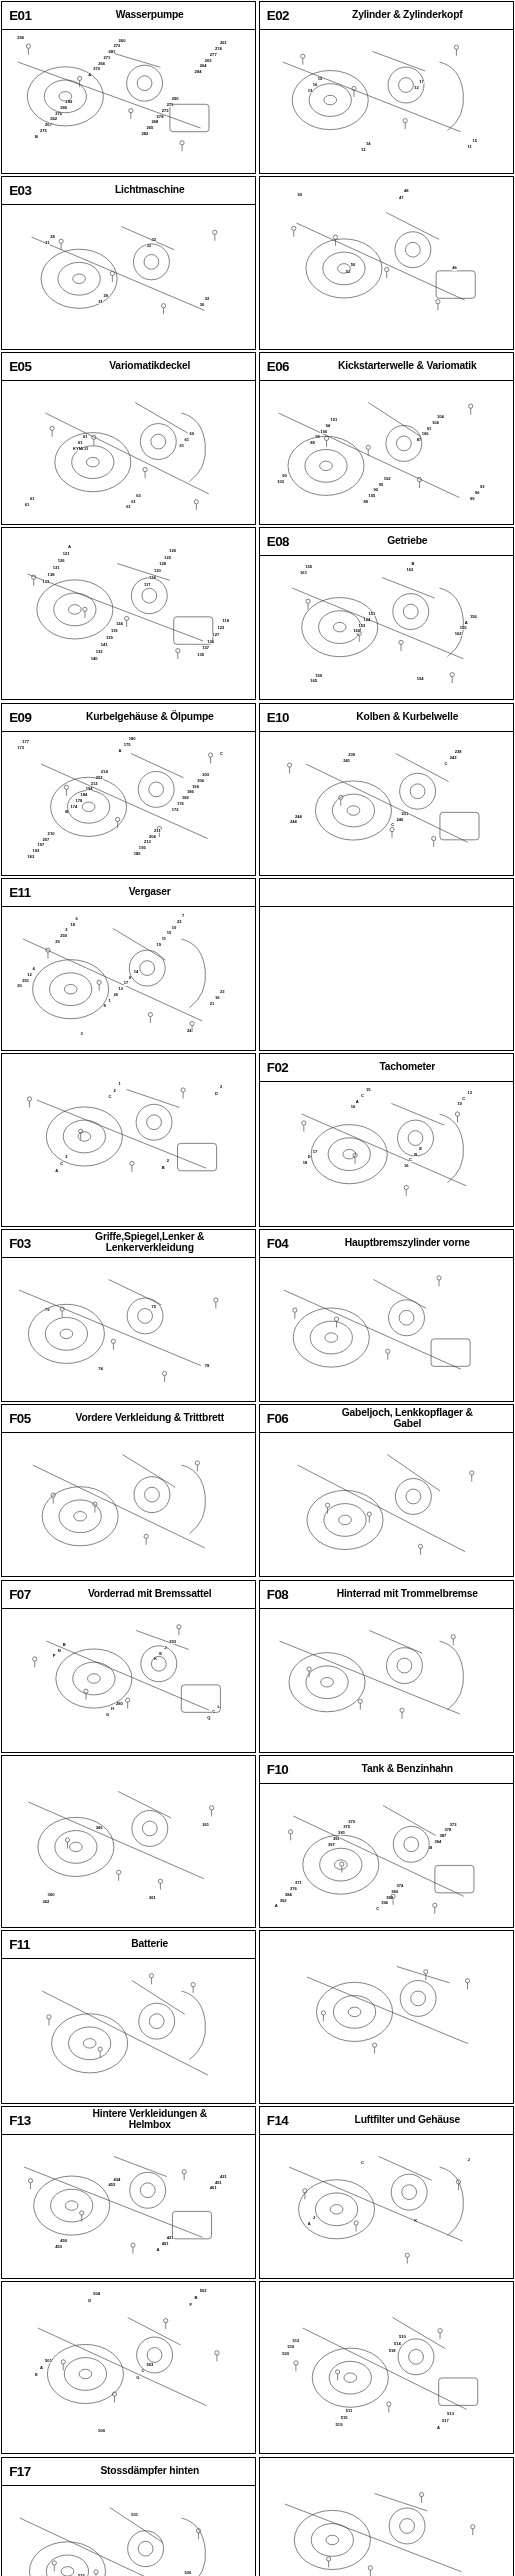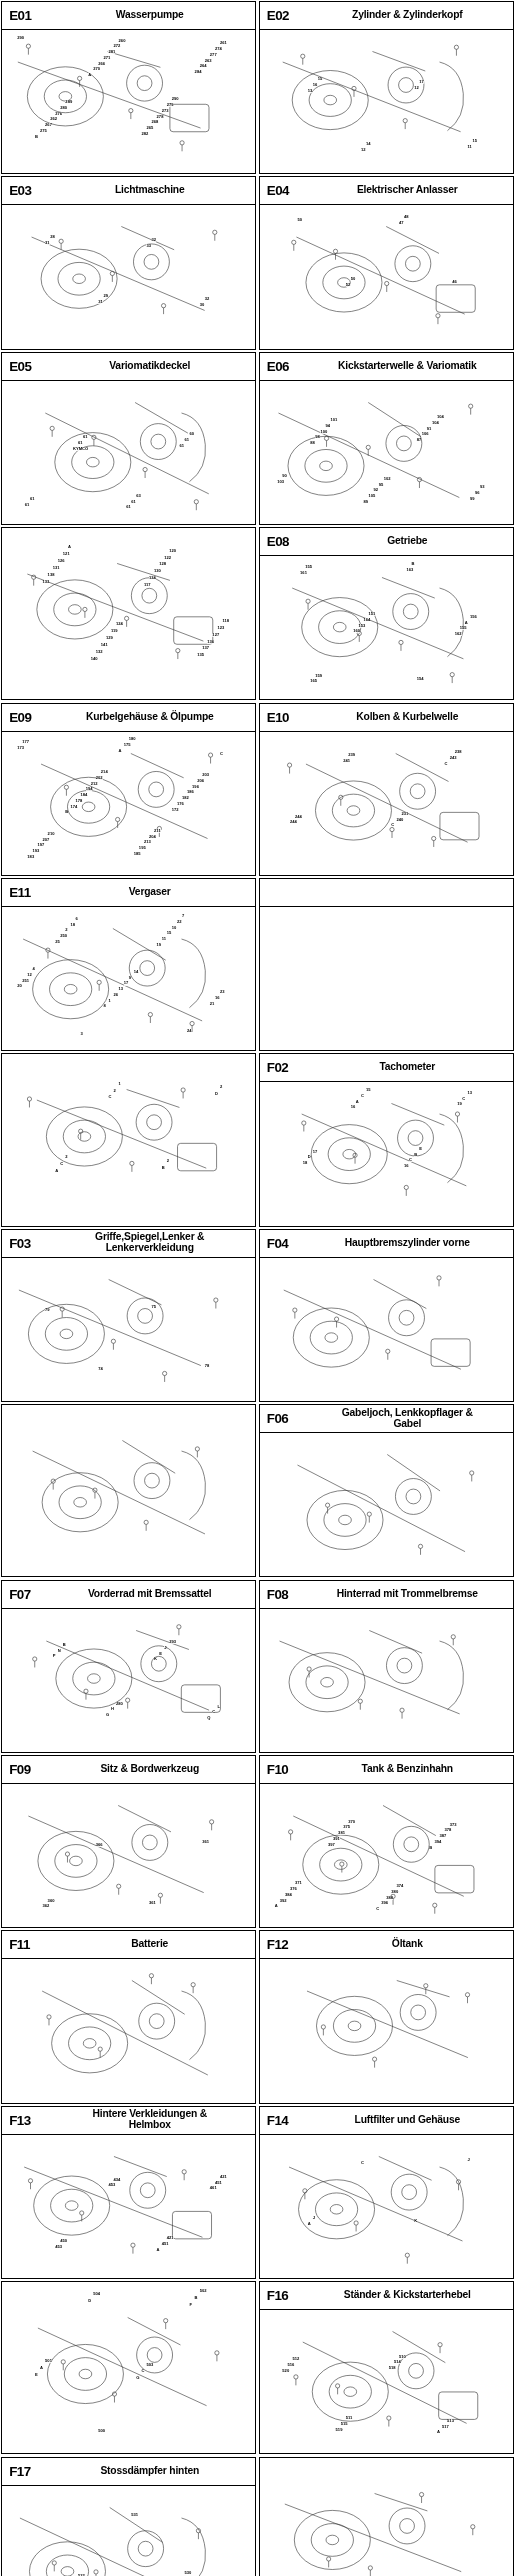--- a/index.html
+++ b/index.html
@@ -199,24 +199,20 @@
         <span class="callout" style="left: 19%; top: 21%;">28</span>
         <span class="callout" style="left: 80%; top: 64%;">32</span>
         <span class="callout" style="left: 59%; top: 23%;">32</span>
         <span class="callout" style="left: 38%; top: 66%;">31</span>
         <span class="callout" style="left: 17%; top: 25%;">31</span>
         <span class="callout" style="left: 78%; top: 68%;">30</span>
         <span class="callout" style="left: 57%; top: 27%;">33</span>
       </div>
   </div>
     <div class="cell">
-    <div class="cell-header">
-      <div class="cell-code">E04</div>
-      <div class="cell-title"><span class="inner">Elektrischer Anlasser</span></div>
-    </div>
     <div class="diagram">
         <svg viewBox="0 0 480 270" preserveAspectRatio="xMidYMid meet">
           <g stroke="#3a3a3a" fill="none" stroke-width="1.2">
             <ellipse cx="159" cy="146" rx="72" ry="56"></ellipse>
             <ellipse cx="159" cy="146" rx="40" ry="31"></ellipse>
             <ellipse cx="159" cy="146" rx="12" ry="9"></ellipse>
             <circle cx="289.5" cy="110.5" r="34"></circle>
             <circle cx="289.5" cy="110.5" r="14"></circle>
             <line x1="69" y1="60" x2="387.7" y2="206"></line>
             <line x1="239" y1="40" x2="339" y2="91"></line>
@@ -703,20 +699,24 @@
             <line x1="242" y1="180" x2="242" y2="192"></line>
             <circle cx="339" cy="37" r="4"></circle>
             <line x1="339" y1="41" x2="339" y2="53"></line>
             <circle cx="66" cy="98" r="4"></circle>
             <line x1="66" y1="102" x2="66" y2="114"></line>
           </g>
         </svg>
       </div>
   </div>
     <div class="cell">
+    <div class="cell-header">
+      <div class="cell-code">F05</div>
+      <div class="cell-title"><span class="inner">Vordere Verkleidung &amp; Trittbrett</span></div>
+    </div>
     <div class="diagram">
         <svg viewBox="0 0 480 270" preserveAspectRatio="xMidYMid meet">
           <g stroke="#3a3a3a" fill="none" stroke-width="1.2">
             <ellipse cx="148" cy="157" rx="72" ry="56"></ellipse>
             <ellipse cx="148" cy="157" rx="40" ry="31"></ellipse>
             <ellipse cx="148" cy="157" rx="12" ry="9"></ellipse>
             <circle cx="284" cy="116" r="34"></circle>
             <circle cx="284" cy="116" r="14"></circle>
             <line x1="58" y1="60" x2="384.4" y2="217"></line>
             <line x1="228" y1="40" x2="328" y2="102"></line>
@@ -823,24 +823,20 @@
             <line x1="366" y1="56" x2="366" y2="68"></line>
             <circle cx="93" cy="113" r="4"></circle>
             <line x1="93" y1="117" x2="93" y2="129"></line>
             <circle cx="190" cy="174" r="4"></circle>
             <line x1="190" y1="178" x2="190" y2="190"></line>
           </g>
         </svg>
       </div>
   </div>
     <div class="cell">
-    <div class="cell-header">
-      <div class="cell-code">F09</div>
-      <div class="cell-title"><span class="inner">Sitz &amp; Bordwerkzeug</span></div>
-    </div>
     <div class="diagram">
         <svg viewBox="0 0 480 270" preserveAspectRatio="xMidYMid meet">
           <g stroke="#3a3a3a" fill="none" stroke-width="1.2">
             <ellipse cx="140" cy="145" rx="72" ry="56"></ellipse>
             <ellipse cx="140" cy="145" rx="40" ry="31"></ellipse>
             <ellipse cx="140" cy="145" rx="12" ry="9"></ellipse>
             <circle cx="280" cy="110" r="34"></circle>
             <circle cx="280" cy="110" r="14"></circle>
             <line x1="50" y1="60" x2="382" y2="205"></line>
             <line x1="220" y1="40" x2="320" y2="90"></line>
@@ -931,24 +927,20 @@
             <line x1="89" y1="113" x2="89" y2="125"></line>
             <circle cx="186" cy="170" r="4"></circle>
             <line x1="186" y1="174" x2="186" y2="186"></line>
             <circle cx="283" cy="31" r="4"></circle>
             <line x1="283" y1="35" x2="283" y2="47"></line>
           </g>
         </svg>
       </div>
   </div>
     <div class="cell">
-    <div class="cell-header">
-      <div class="cell-code">F12</div>
-      <div class="cell-title"><span class="inner">Öltank</span></div>
-    </div>
     <div class="diagram">
         <svg viewBox="0 0 480 270" preserveAspectRatio="xMidYMid meet">
           <g stroke="#3a3a3a" fill="none" stroke-width="1.2">
             <ellipse cx="179" cy="126" rx="72" ry="56"></ellipse>
             <ellipse cx="179" cy="126" rx="40" ry="31"></ellipse>
             <ellipse cx="179" cy="126" rx="12" ry="9"></ellipse>
             <circle cx="299.5" cy="100.5" r="34"></circle>
             <circle cx="299.5" cy="100.5" r="14"></circle>
             <line x1="89" y1="60" x2="393.7" y2="186"></line>
             <line x1="259" y1="40" x2="359" y2="71"></line>
@@ -1064,24 +1056,20 @@
         <span class="callout" style="left: 15%; top: 49%;">A</span>
         <span class="callout" style="left: 76%; top: 8%;">B</span>
         <span class="callout" style="left: 55%; top: 51%;">C</span>
         <span class="callout" style="left: 34%; top: 10%;">D</span>
         <span class="callout" style="left: 13%; top: 53%;">E</span>
         <span class="callout" style="left: 74%; top: 12%;">F</span>
         <span class="callout" style="left: 53%; top: 55%;">G</span>
       </div>
   </div>
     <div class="cell">
-    <div class="cell-header">
-      <div class="cell-code">F16</div>
-      <div class="cell-title"><span class="inner">Ständer &amp; Kickstarterhebel</span></div>
-    </div>
     <div class="diagram">
         <svg viewBox="0 0 480 270" preserveAspectRatio="xMidYMid meet">
           <g stroke="#3a3a3a" fill="none" stroke-width="1.2">
             <ellipse cx="171" cy="154" rx="72" ry="56"></ellipse>
             <ellipse cx="171" cy="154" rx="40" ry="31"></ellipse>
             <ellipse cx="171" cy="154" rx="12" ry="9"></ellipse>
             <circle cx="295.5" cy="114.5" r="34"></circle>
             <circle cx="295.5" cy="114.5" r="14"></circle>
             <line x1="81" y1="60" x2="391.3" y2="214"></line>
             <line x1="251" y1="40" x2="351" y2="99"></line>

